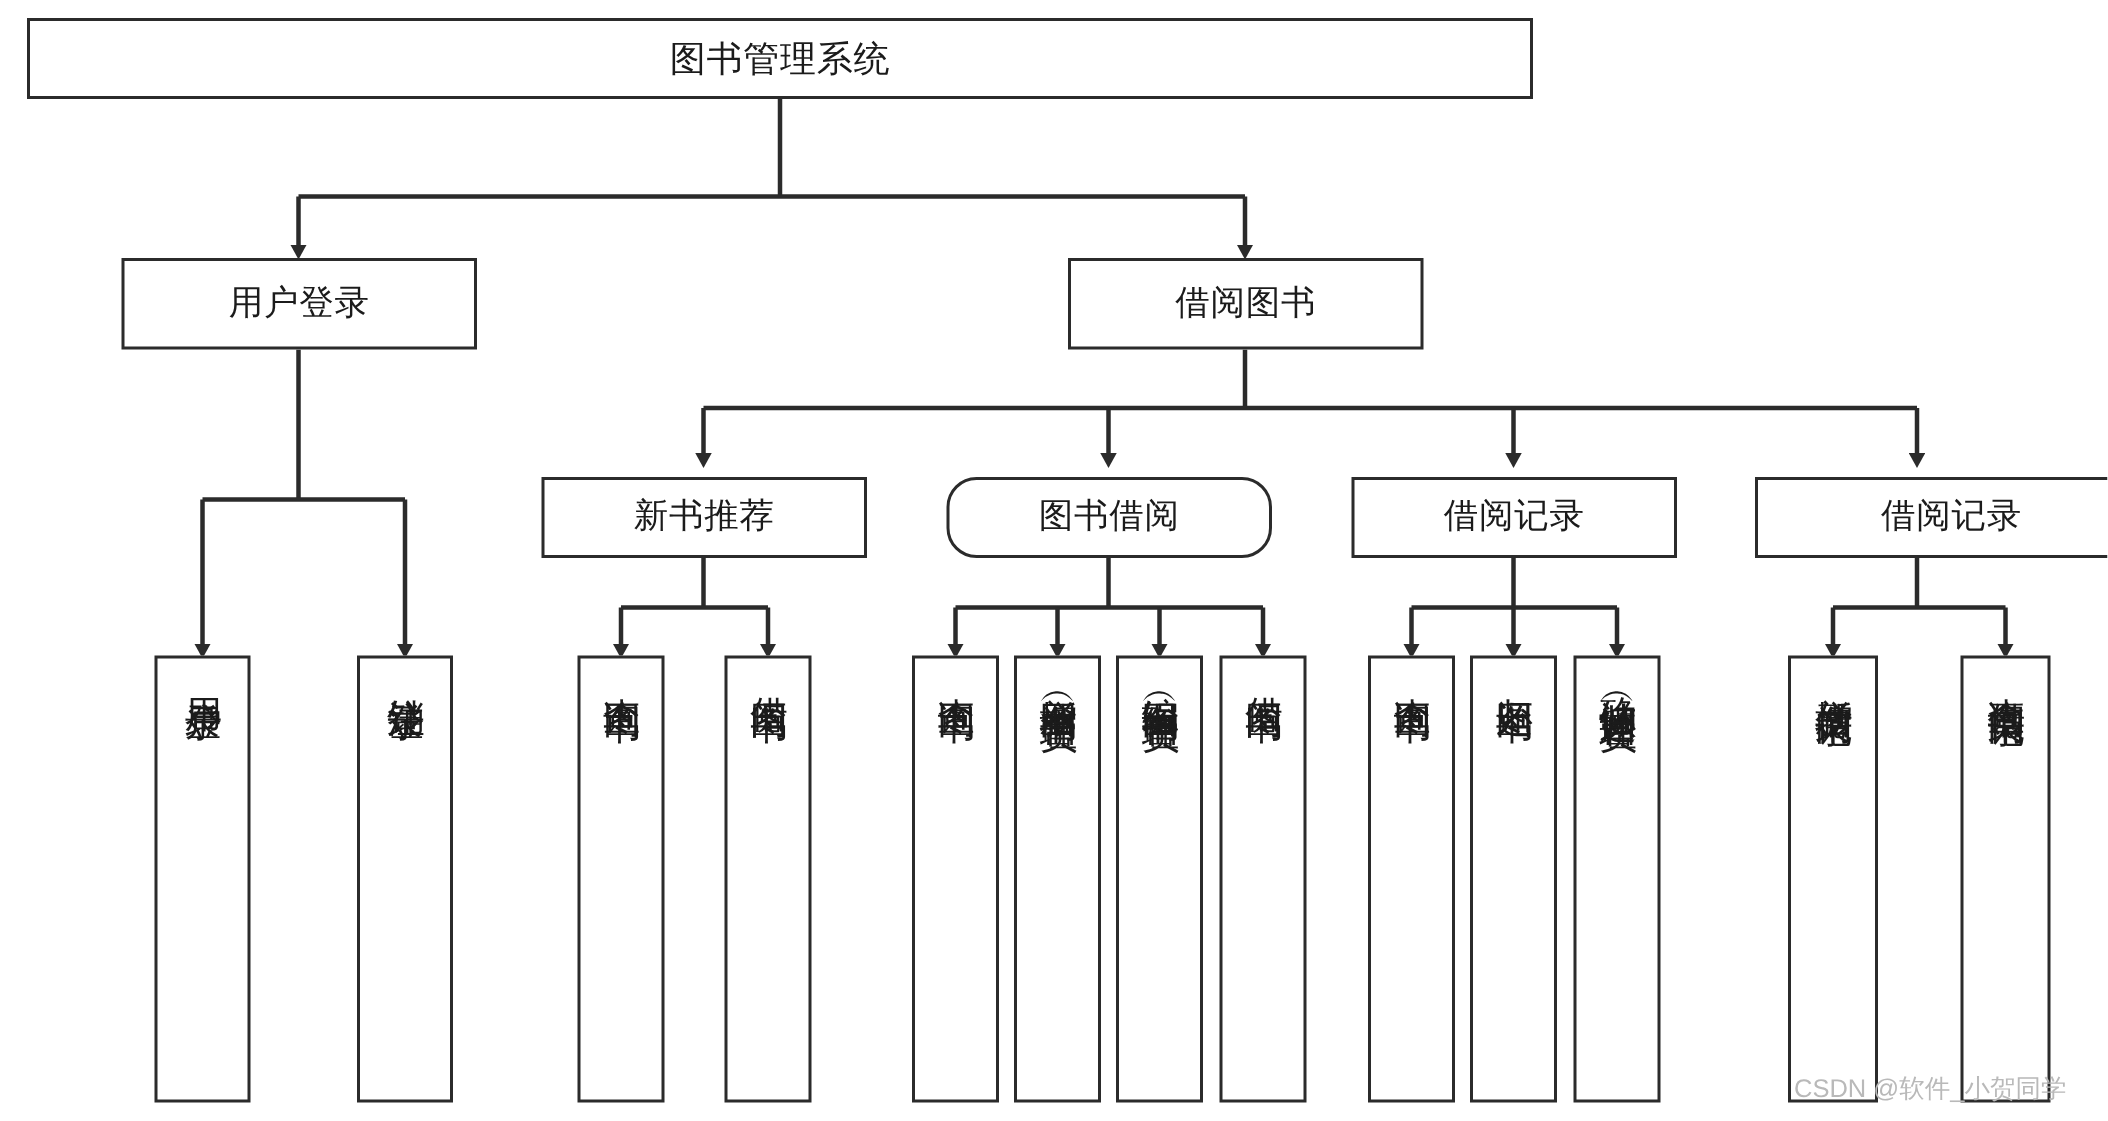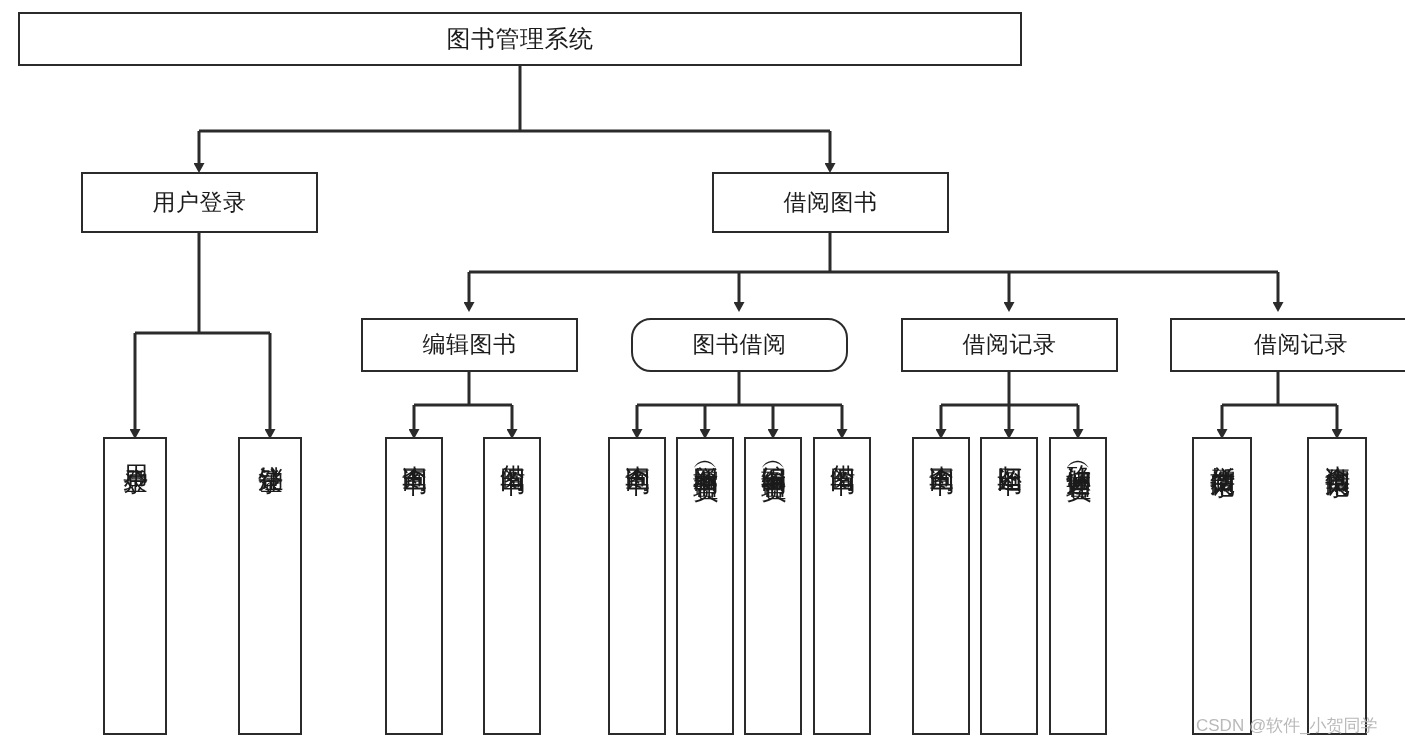--- a/index.html
+++ b/index.html
@@ -134,21 +134,21 @@
   </div>
 
   <div class="node h" style="left:81px; top:172px; width:237px; height:61px;">
     <span class="label">用户登录</span>
   </div>
   <div class="node h" style="left:712px; top:172px; width:237px; height:61px;">
     <span class="label">借阅图书</span>
   </div>
 
   <div class="node h" style="left:361px; top:318px; width:217px; height:54px;">
-    <span class="label">编辑图书</span>
+    <span class="label">新书推荐</span>
   </div>
   <div class="node h" style="left:631px; top:318px; width:217px; height:54px;border-radius:20px;">
     <span class="label">图书借阅</span>
   </div>
   <div class="node h" style="left:901px; top:318px; width:217px; height:54px;">
     <span class="label">借阅记录</span>
   </div>
   <div class="node h" style="left:1170px; top:318px; width:262px; height:54px;">
     <span class="label">借阅记录</span>
   </div>

